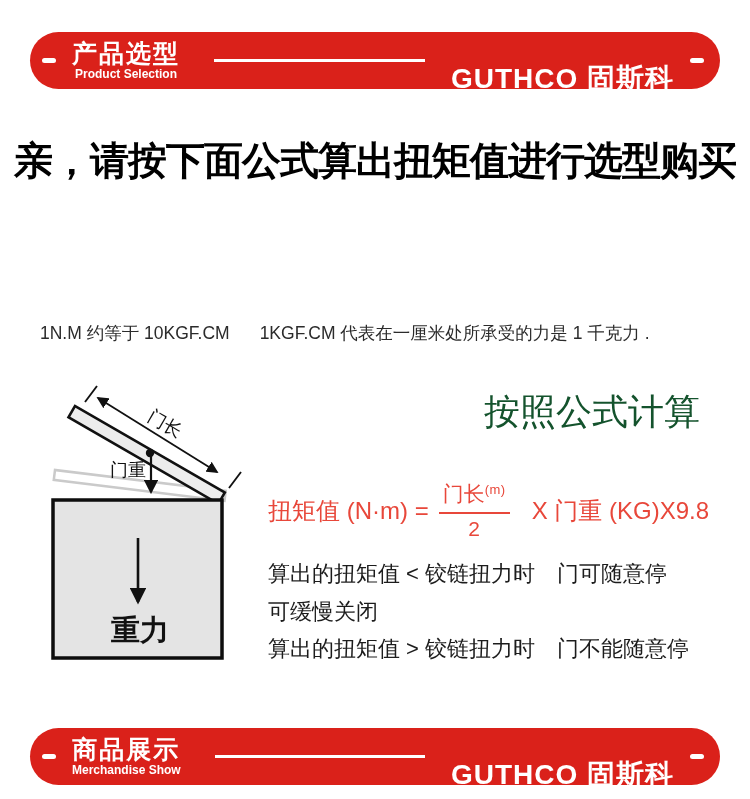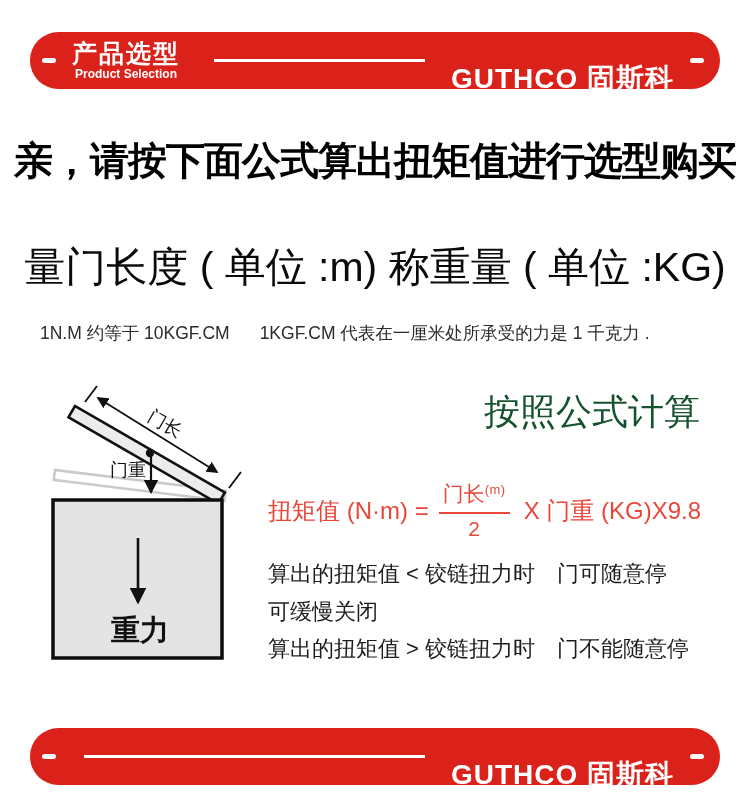--- a/index.html
+++ b/index.html
@@ -51,21 +51,21 @@
     position:absolute; top:480px; left:268px; display:flex; align-items:center;
     color:#e8473a; font-size:24px; white-space:nowrap;
   }
   .formula .frac { display:inline-flex; flex-direction:column; align-items:center; margin:0 10px; }
   .formula .num { font-size:21px; padding:0 4px 4px; }
   .formula .num .unit { font-size:13px; vertical-align:7px; letter-spacing:0.5px; }
   .formula .den {
     border-top:2px solid #e8473a; width:100%; box-sizing:border-box;
     text-align:center; font-size:21px; padding-top:3px;
   }
-  .formula .rhs { margin-left:4px; }
+  .formula .rhs { margin-left:12px; }
   .rules {
     position:absolute; top:555px; left:268px;
     font-size:22px; line-height:37.5px; color:#1c1c1c; white-space:nowrap;
   }
 </style>
 </head>
 <body>
 
 <div class="page">
 
@@ -74,21 +74,20 @@
     <span class="title-col">
       <div class="title-cn">产品选型</div>
       <div class="title-en">Product Selection</div>
     </span>
     <span class="hline"></span>
     <span class="brand">GUTHCO 固斯科</span>
     <span class="dash"></span>
   </div>
 
   <div class="headline">亲，请按下面公式算出扭矩值进行选型购买</div>
-  <div class="subheadline">量门长度 ( 单位 :m) 称重量 ( 单位 :KG)</div>
 
   <div class="note">
     <span>1N.M 约等于 10KGF.CM</span>
     <span>1KGF.CM 代表在一厘米处所承受的力是 1 千克力 .</span>
   </div>
 
   <svg class="diagram" width="235" height="295" viewBox="0 0 235 295" xmlns="http://www.w3.org/2000/svg">
     <defs>
       <marker id="arr" viewBox="0 0 10 10" refX="8.5" refY="5" markerWidth="6.5" markerHeight="6.5" orient="auto-start-reverse">
         <path d="M0 0 L10 5 L0 10 Z" fill="#111"></path>
@@ -129,18 +128,22 @@
   </div>
 
   <div class="rules">
     <div>算出的扭矩值 &lt; 铰链扭力时　门可随意停</div>
     <div>可缓慢关闭</div>
     <div>算出的扭矩值 &gt; 铰链扭力时　门不能随意停</div>
   </div>
 
   <div class="banner banner-bottom">
     <span class="dash"></span>
+    <span class="title-col">
+      <div class="title-cn">商品展示</div>
+      <div class="title-en">Merchandise Show</div>
+    </span>
     <span class="hline"></span>
     <span class="brand">GUTHCO 固斯科</span>
     <span class="dash"></span>
   </div>
 
 </div>
 
 </body></html>

